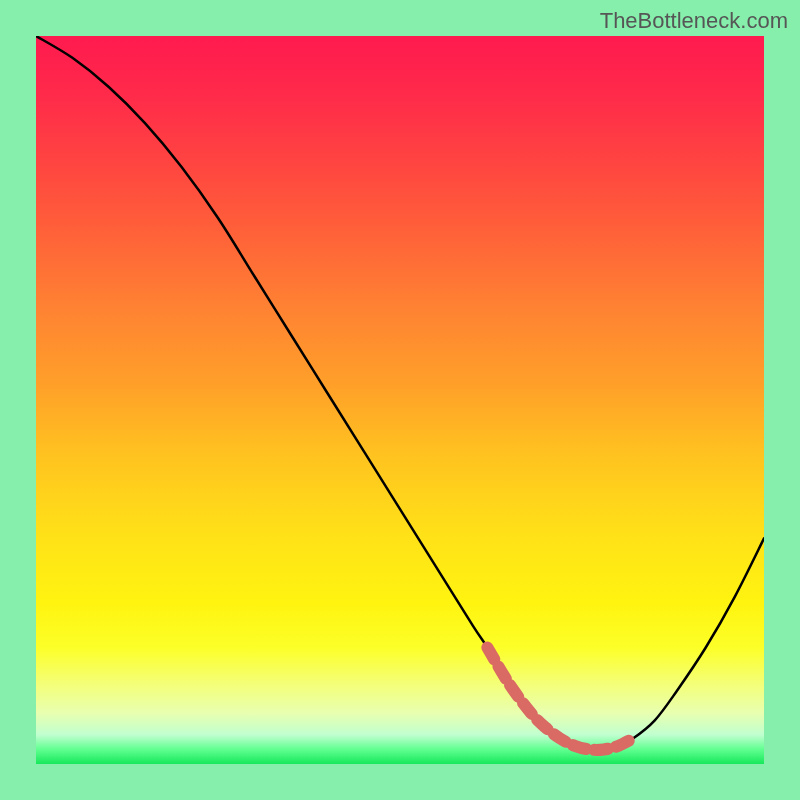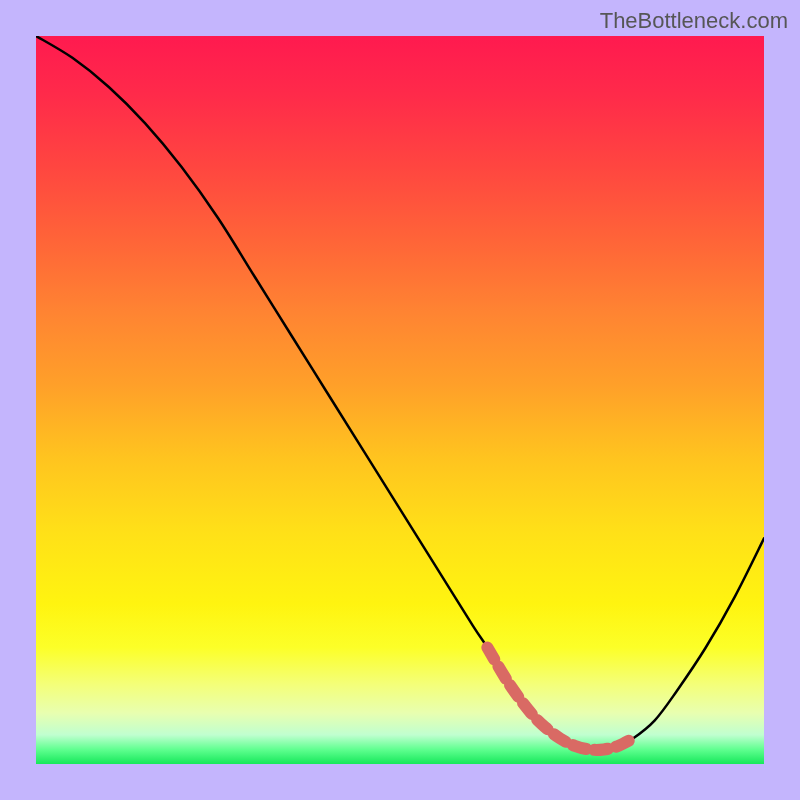--- a/index.html
+++ b/index.html
@@ -1,21 +1,21 @@
 <!DOCTYPE html>
 <html><head>
 <meta charset="utf-8">
 <style>
   * { margin: 0; padding: 0; box-sizing: border-box; }
   html, body { width: 800px; height: 800px; overflow: hidden; background: #000; }
   .chart-container {
     position: relative;
     width: 800px;
     height: 800px;
-    background: #c4b5fd;
+    background: #86efac;
   }
   .watermark {
     position: absolute;
     top: 8px;
     right: 12px;
     font-family: Arial, sans-serif;
     font-size: 22px;
     color: #565656;
     font-weight: normal;
     z-index: 10;

